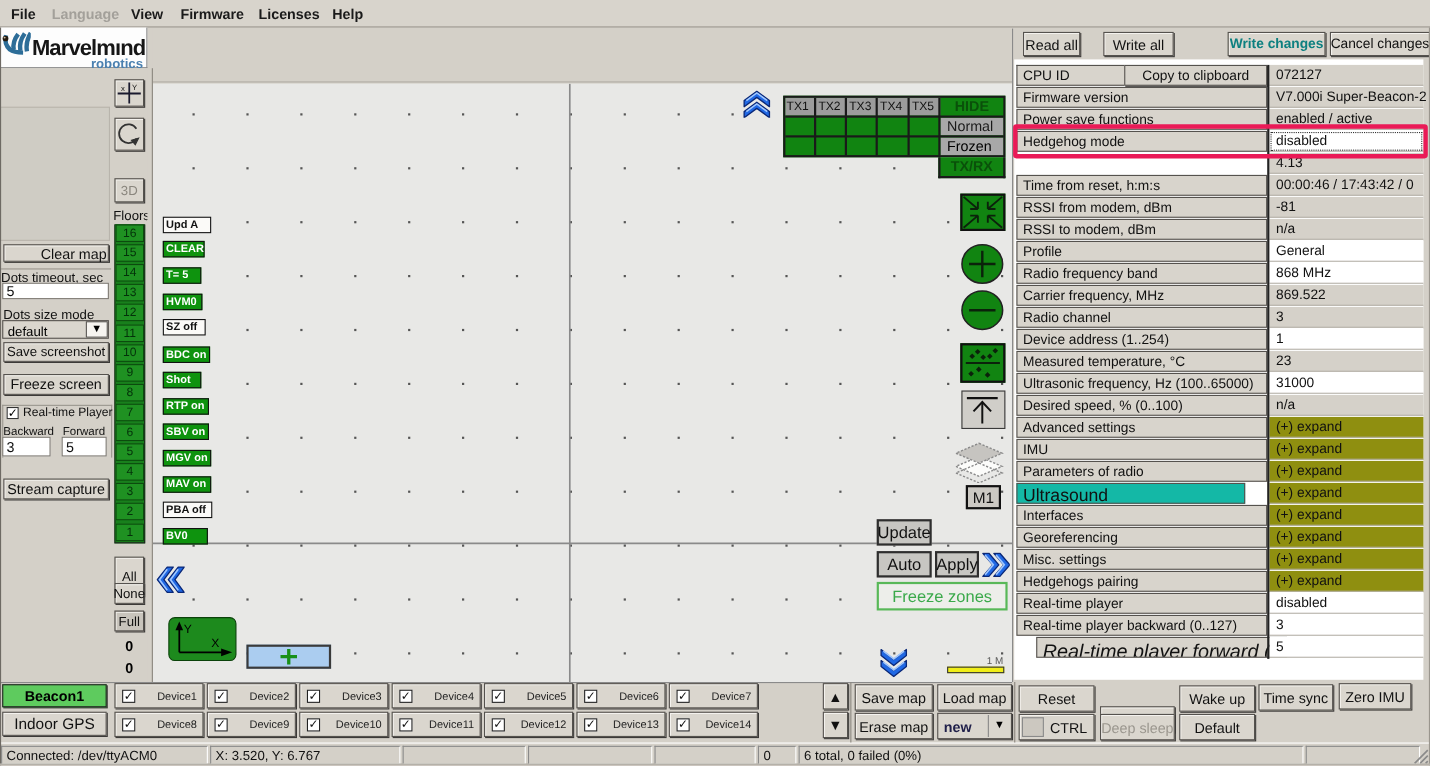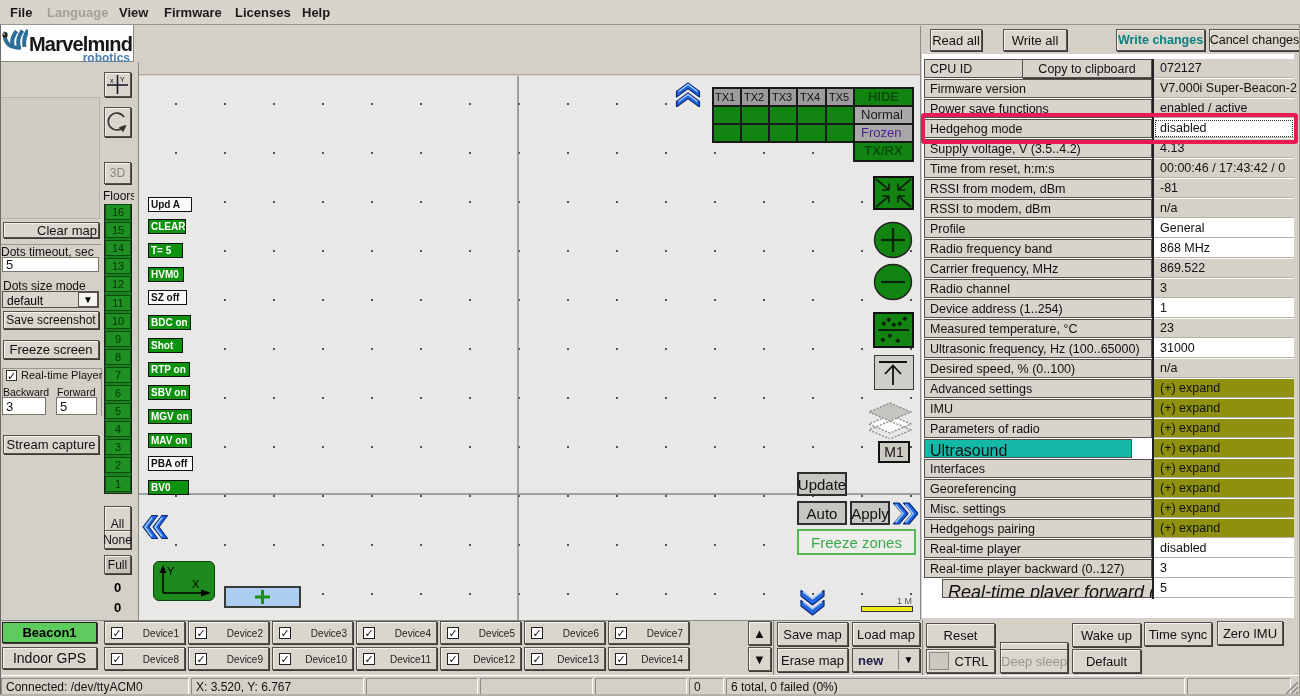--- a/index.html
+++ b/index.html
@@ -316,21 +316,21 @@
 
 <div class="abs" style="left:712px;top:87px;width:202px;height:56px;border:2px solid #1a1a1a;background:#118411;">
   <div class="abs" style="left:0;top:0;width:141px;height:16px;background:#9c9c9c;"></div>
   <div class="abs" style="left:1px;top:2px;font-size:11px;color:#111;">TX1</div>
   <div class="abs" style="left:30px;top:2px;font-size:11px;color:#111;">TX2</div>
   <div class="abs" style="left:58px;top:2px;font-size:11px;color:#111;">TX3</div>
   <div class="abs" style="left:86px;top:2px;font-size:11px;color:#111;">TX4</div>
   <div class="abs" style="left:115px;top:2px;font-size:11px;color:#111;">TX5</div>
   <div class="abs" style="left:141px;top:0;width:57px;height:16px;background:#118411;color:#0a500a;font-weight:bold;font-size:13px;text-align:center;line-height:16px;">HIDE</div>
   <div class="abs" style="left:141px;top:18px;width:57px;height:16px;background:#a8a8a8;color:#1a1a1a;font-size:13px;padding-left:6px;line-height:16px;">Normal</div>
-  <div class="abs" style="left:141px;top:36px;width:57px;height:16px;background:#a8a8a8;color:#4c1d95;font-size:13px;padding-left:6px;line-height:16px;">Frozen</div>
+  <div class="abs" style="left:141px;top:36px;width:57px;height:16px;background:#a8a8a8;color:#000000;font-size:13px;padding-left:6px;line-height:16px;">Frozen</div>
 
   <div class="abs" style="left:0;top:16px;width:198px;height:2px;background:#1a1a1a;"></div>
   <div class="abs" style="left:0;top:34px;width:198px;height:2px;background:#1a1a1a;"></div>
   <div class="abs" style="left:26px;top:0;width:2px;height:52px;background:#1a1a1a;"></div>
   <div class="abs" style="left:54px;top:0;width:2px;height:52px;background:#1a1a1a;"></div>
   <div class="abs" style="left:82px;top:0;width:2px;height:52px;background:#1a1a1a;"></div>
   <div class="abs" style="left:111px;top:0;width:2px;height:52px;background:#1a1a1a;"></div>
   <div class="abs" style="left:139px;top:0;width:2px;height:52px;background:#1a1a1a;"></div>
 </div>
 <div class="abs" style="left:853px;top:143px;width:61px;height:19px;background:#118411;border:2px solid #1a1a1a;border-top:none;color:#0a500a;font-weight:bold;font-size:13px;text-align:center;line-height:16px;">TX/RX</div>
@@ -451,21 +451,20 @@
 <div class="abs" id="proptable" style="left:922px;top:59px;width:376px;height:540px;">
     <div class="abs" style="left:2px;top:0px;width:98px;height:19px;background:#d8d4cc;border:1px solid #55524e;border-right:none;font-size:12.5px;color:#111;padding:2px 0 0 5px;">CPU ID</div>
     <div class="abs" style="left:100px;top:0px;width:130px;height:19px;background:#d8d4cc;border:1px solid #55524e;font-size:12.5px;color:#111;text-align:center;padding-top:2px;box-shadow:1px 1px 0 #3c3a38;">Copy to clipboard</div>
     <div class="abs" style="left:232px;top:0px;width:140px;height:19px;background:#d5d1c9;border-bottom:1px solid #b5b1a9;font-size:12.5px;color:#111;padding:2px 0 0 6px;white-space:nowrap;">072127</div>
     <div class="abs" style="left:2px;top:20px;width:228px;height:19px;background:#d8d4cc;border:1px solid #55524e;font-size:12.5px;color:#111;padding:2px 0 0 5px;white-space:nowrap;overflow:hidden;">Firmware version</div>
     <div class="abs" style="left:232px;top:20px;width:140px;height:19px;background:#d5d1c9;border-bottom:1px solid #b5b1a9;font-size:12.5px;color:#111;padding:2px 0 0 6px;white-space:nowrap;">V7.000i Super-Beacon-2</div>
     <div class="abs" style="left:2px;top:40px;width:228px;height:19px;background:#d8d4cc;border:1px solid #55524e;font-size:12.5px;color:#111;padding:2px 0 0 5px;white-space:nowrap;overflow:hidden;">Power save functions</div>
     <div class="abs" style="left:232px;top:40px;width:140px;height:19px;background:#d5d1c9;border-bottom:1px solid #b5b1a9;font-size:12.5px;color:#111;padding:2px 0 0 6px;white-space:nowrap;">enabled / active</div>
     <div class="abs" style="left:2px;top:60px;width:228px;height:19px;background:#d8d4cc;border:1px solid #55524e;font-size:12.5px;color:#111;padding:2px 0 0 5px;white-space:nowrap;overflow:hidden;">Hedgehog mode</div>
     <div class="abs" style="left:232px;top:60px;width:140px;height:19px;background:#fff;border-bottom:1px solid #b5b1a9;font-size:12.5px;color:#111;padding:2px 0 0 6px;white-space:nowrap;outline:1px dotted #333;outline-offset:-2px;">disabled</div>
-    <div class="abs" style="left:2px;top:80px;width:228px;height:19px;background:#d8d4cc;border:1px solid #55524e;font-size:12.5px;color:#111;padding:2px 0 0 5px;white-space:nowrap;overflow:hidden;">Supply voltage, V (3.5..4.2)</div>
     <div class="abs" style="left:232px;top:80px;width:140px;height:19px;background:#d5d1c9;border-bottom:1px solid #b5b1a9;font-size:12.5px;color:#111;padding:2px 0 0 6px;white-space:nowrap;">4.13</div>
     <div class="abs" style="left:2px;top:100px;width:228px;height:19px;background:#d8d4cc;border:1px solid #55524e;font-size:12.5px;color:#111;padding:2px 0 0 5px;white-space:nowrap;overflow:hidden;">Time from reset, h:m:s</div>
     <div class="abs" style="left:232px;top:100px;width:140px;height:19px;background:#d5d1c9;border-bottom:1px solid #b5b1a9;font-size:12.5px;color:#111;padding:2px 0 0 6px;white-space:nowrap;">00:00:46 / 17:43:42 / 0</div>
     <div class="abs" style="left:2px;top:120px;width:228px;height:19px;background:#d8d4cc;border:1px solid #55524e;font-size:12.5px;color:#111;padding:2px 0 0 5px;white-space:nowrap;overflow:hidden;">RSSI from modem, dBm</div>
     <div class="abs" style="left:232px;top:120px;width:140px;height:19px;background:#d5d1c9;border-bottom:1px solid #b5b1a9;font-size:12.5px;color:#111;padding:2px 0 0 6px;white-space:nowrap;">-81</div>
     <div class="abs" style="left:2px;top:140px;width:228px;height:19px;background:#d8d4cc;border:1px solid #55524e;font-size:12.5px;color:#111;padding:2px 0 0 5px;white-space:nowrap;overflow:hidden;">RSSI to modem, dBm</div>
     <div class="abs" style="left:232px;top:140px;width:140px;height:19px;background:#d5d1c9;border-bottom:1px solid #b5b1a9;font-size:12.5px;color:#111;padding:2px 0 0 6px;white-space:nowrap;">n/a</div>
     <div class="abs" style="left:2px;top:160px;width:228px;height:19px;background:#d8d4cc;border:1px solid #55524e;font-size:12.5px;color:#111;padding:2px 0 0 5px;white-space:nowrap;overflow:hidden;">Profile</div>
     <div class="abs" style="left:232px;top:160px;width:140px;height:19px;background:#fff;border-bottom:1px solid #b5b1a9;font-size:12.5px;color:#111;padding:2px 0 0 6px;white-space:nowrap;">General</div>
     <div class="abs" style="left:2px;top:180px;width:228px;height:19px;background:#d8d4cc;border:1px solid #55524e;font-size:12.5px;color:#111;padding:2px 0 0 5px;white-space:nowrap;overflow:hidden;">Radio frequency band</div>

